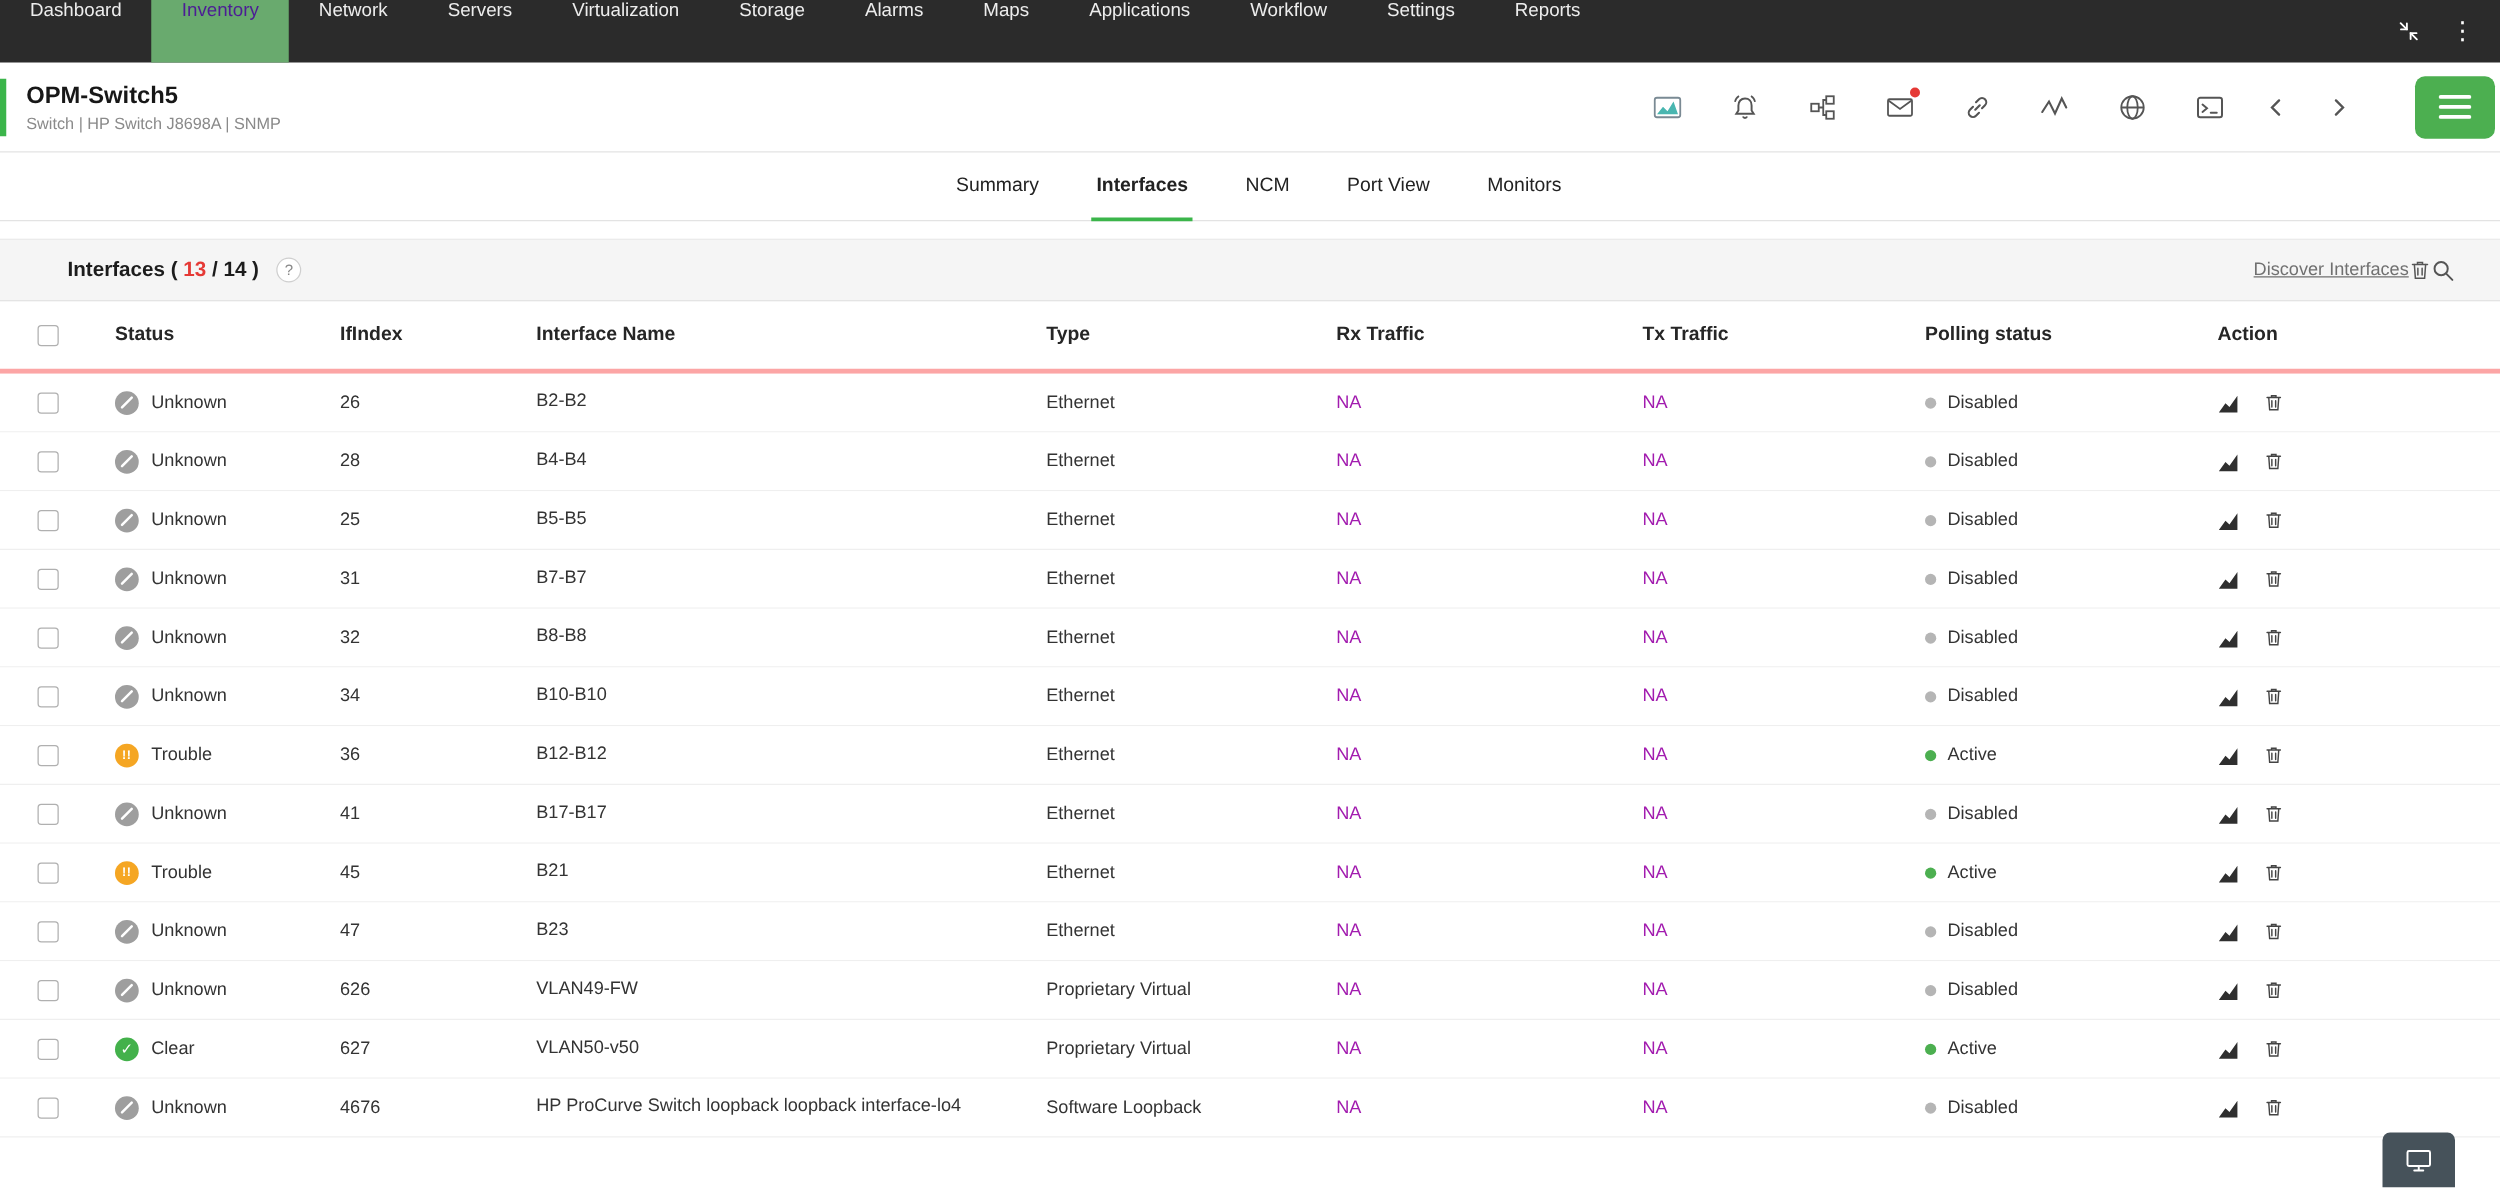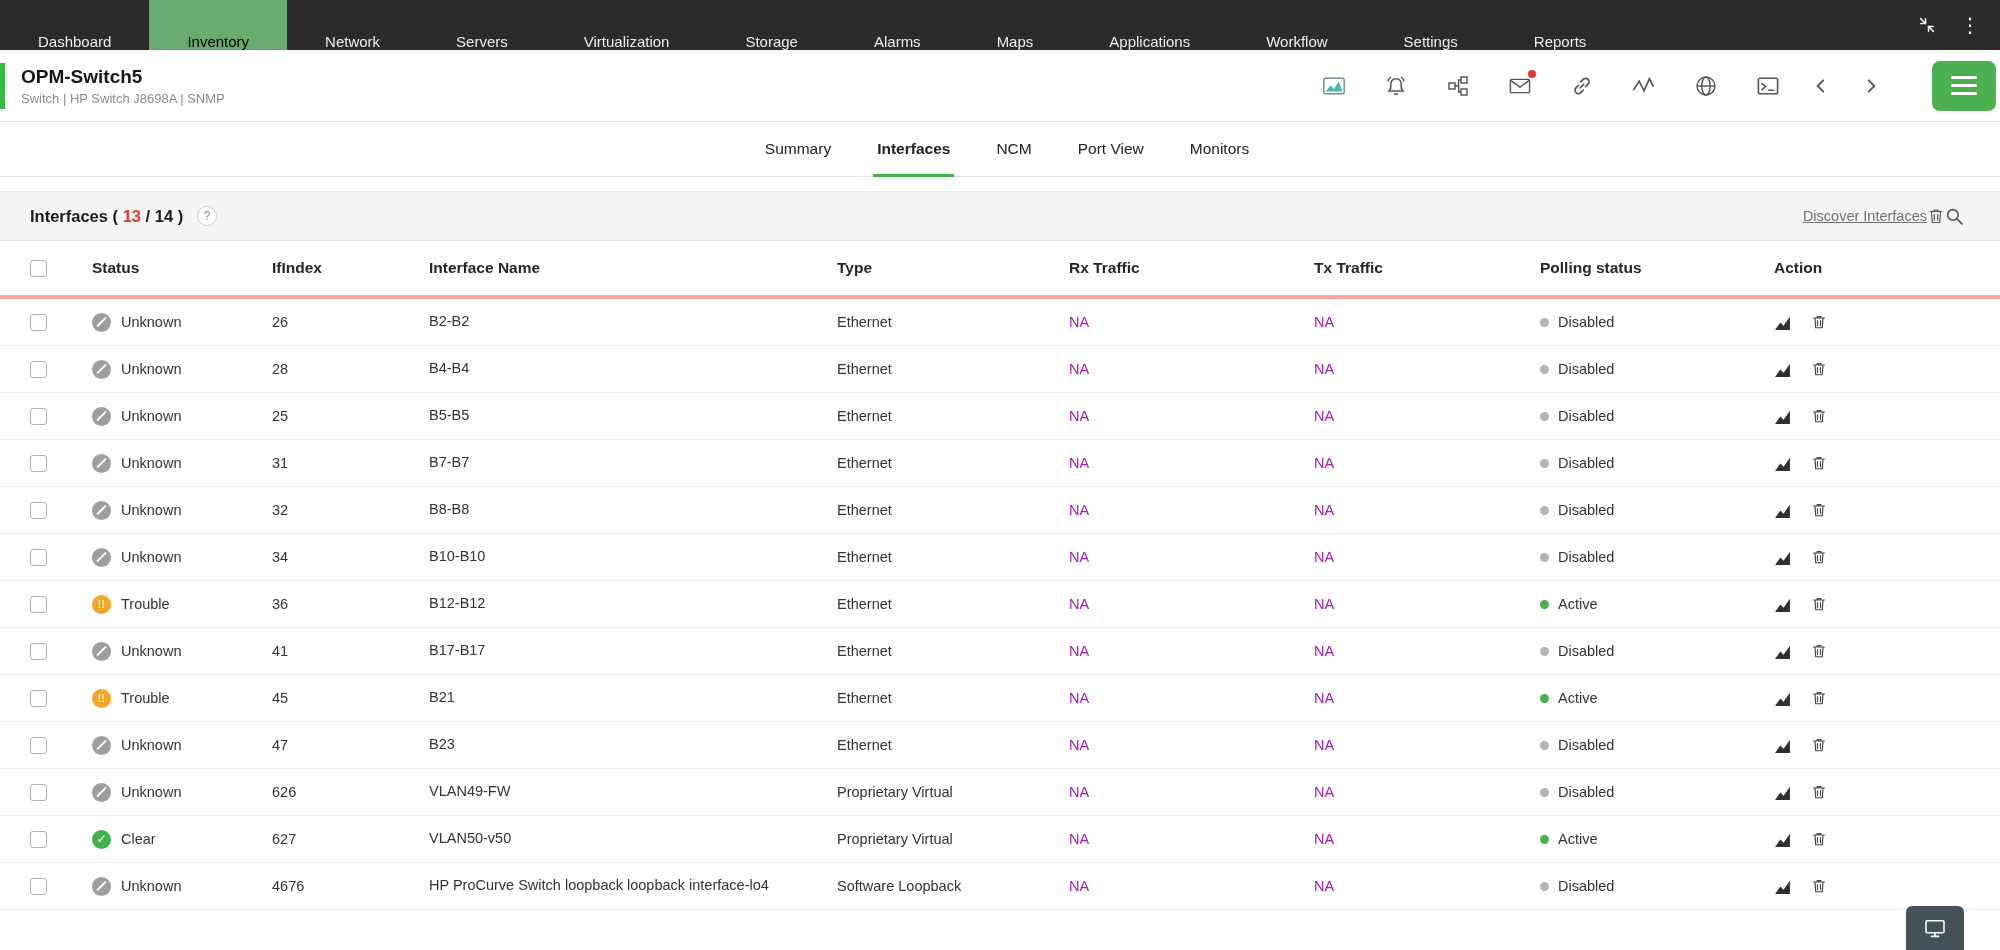--- a/index.html
+++ b/index.html
@@ -5,22 +5,22 @@
   * { box-sizing: border-box; margin: 0; padding: 0; }
   html,body { width:2000px; height:950px; }
   body {
     font-family: "Liberation Sans", "DejaVu Sans", sans-serif;
     background:#ffffff; color:#333; position:relative; overflow:hidden;
   }
 
   
   .topnav { height:50px; background:#2b2b2b; display:flex; justify-content:space-between; align-items:stretch; }
   .nav-items { display:flex; }
-  .nav-item { padding:0 38px; display:flex; align-items:flex-end; color:#ededed; font-size:15px; cursor:pointer; white-space:nowrap; }
-  .nav-item.active { background:#69aa6e; color:#000000; }
+  .nav-item { padding:0 24px; display:flex; align-items:flex-start; color:#ededed; font-size:15px; cursor:pointer; white-space:nowrap; }
+  .nav-item.active { background:#69aa6e; color:#4c1d95; }
   .nav-right { display:flex; align-items:center; gap:24px; padding-right:20px; }
   .nav-kebab { color:#fff; font-size:20px; line-height:1; cursor:pointer; }
   .nav-icon { display:inline-flex; cursor:pointer; }
 
   
   .device-header { height:72px; display:flex; align-items:center; border-bottom:1px solid #e3e3e3; }
   .device-accent { width:5px; height:46px; background:#3bb54a; margin-right:16px; }
   .device-name { font-size:19px; font-weight:700; color:#171717; }
   .device-sub { font-size:13px; color:#8a8a8a; margin-top:3px; }
   .device-toolbar { margin-left:auto; display:flex; align-items:center; gap:38px; }
@@ -35,21 +35,21 @@
   .tabsbar { height:55px; border-bottom:1px solid #e3e3e3; display:flex; justify-content:center;padding-left:14px; }
   .tabs-inner { display:flex; gap:10px; }
   .tab { padding:0 18px; display:flex; align-items:center; font-size:15.5px; color:#222; cursor:pointer; position:relative; }
   .tab.active { font-weight:700; }
   .tab.active::after { content:""; position:absolute; left:14px; right:14px; bottom:-1px; height:3px; background:#3bb54a; }
 
   
   .section-head { margin-top:14px; height:50px; background:#f5f5f5; border-top:1px solid #ebebeb; border-bottom:1px solid #e4e4e4;
                   display:flex; align-items:center; justify-content:space-between; padding:0 36px 0 30px; }
   .sh-left { display:flex; align-items:center; }
-  .sh-title { font-size:16.5px; font-weight:700; color:#1c1c1c; }
+  .sh-title { font-size:16.5px; font-weight:700; color:#1c1c1c;margin-left:24px; }
   .count-red { color:#e53935; }
   .help-bubble { display:inline-flex; width:20px; height:20px; border-radius:50%; background:#fff; border:1px solid #cfcfcf;
                  color:#888; font-size:12px; align-items:center; justify-content:center; margin-left:14px; cursor:pointer; }
   .sh-right { display:flex; align-items:center; }
   .discover-link { color:#707070; font-size:14.5px; text-decoration:underline; cursor:pointer; }
   .sh-icon { display:inline-flex; cursor:pointer; }
 
   
   .thead, .trow { display:grid; grid-template-columns: 92px 180px 157px 408px 232px 245px 226px 234px 1fr; align-items:center; }
   .thead { height:58px; border-bottom:4px solid #fca5a5; font-weight:700; font-size:15.5px; color:#262626; }

